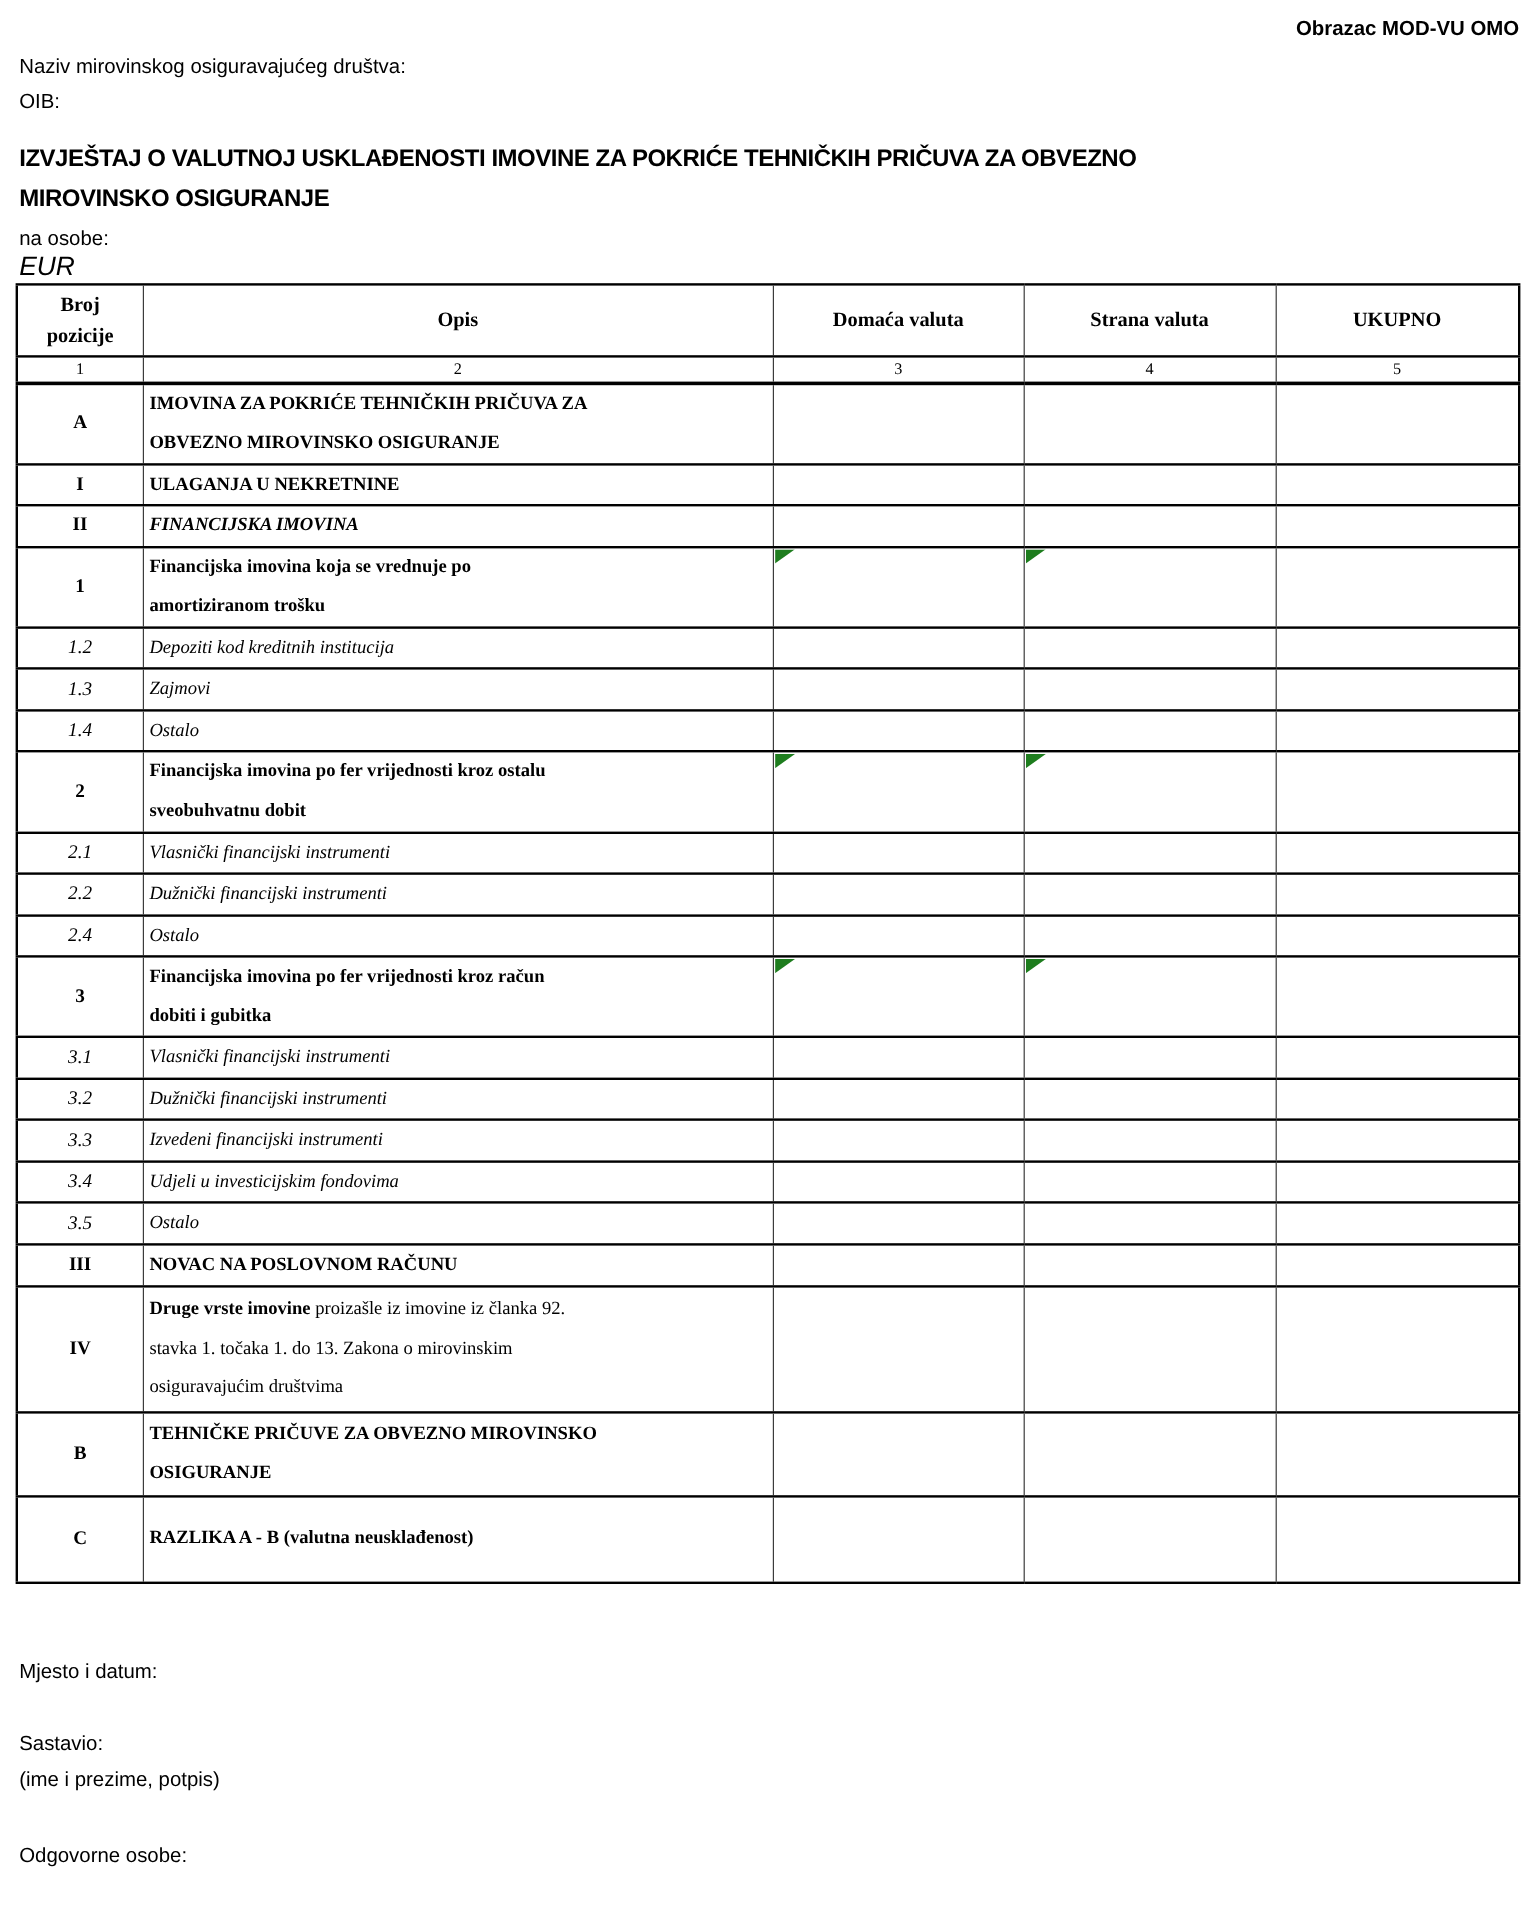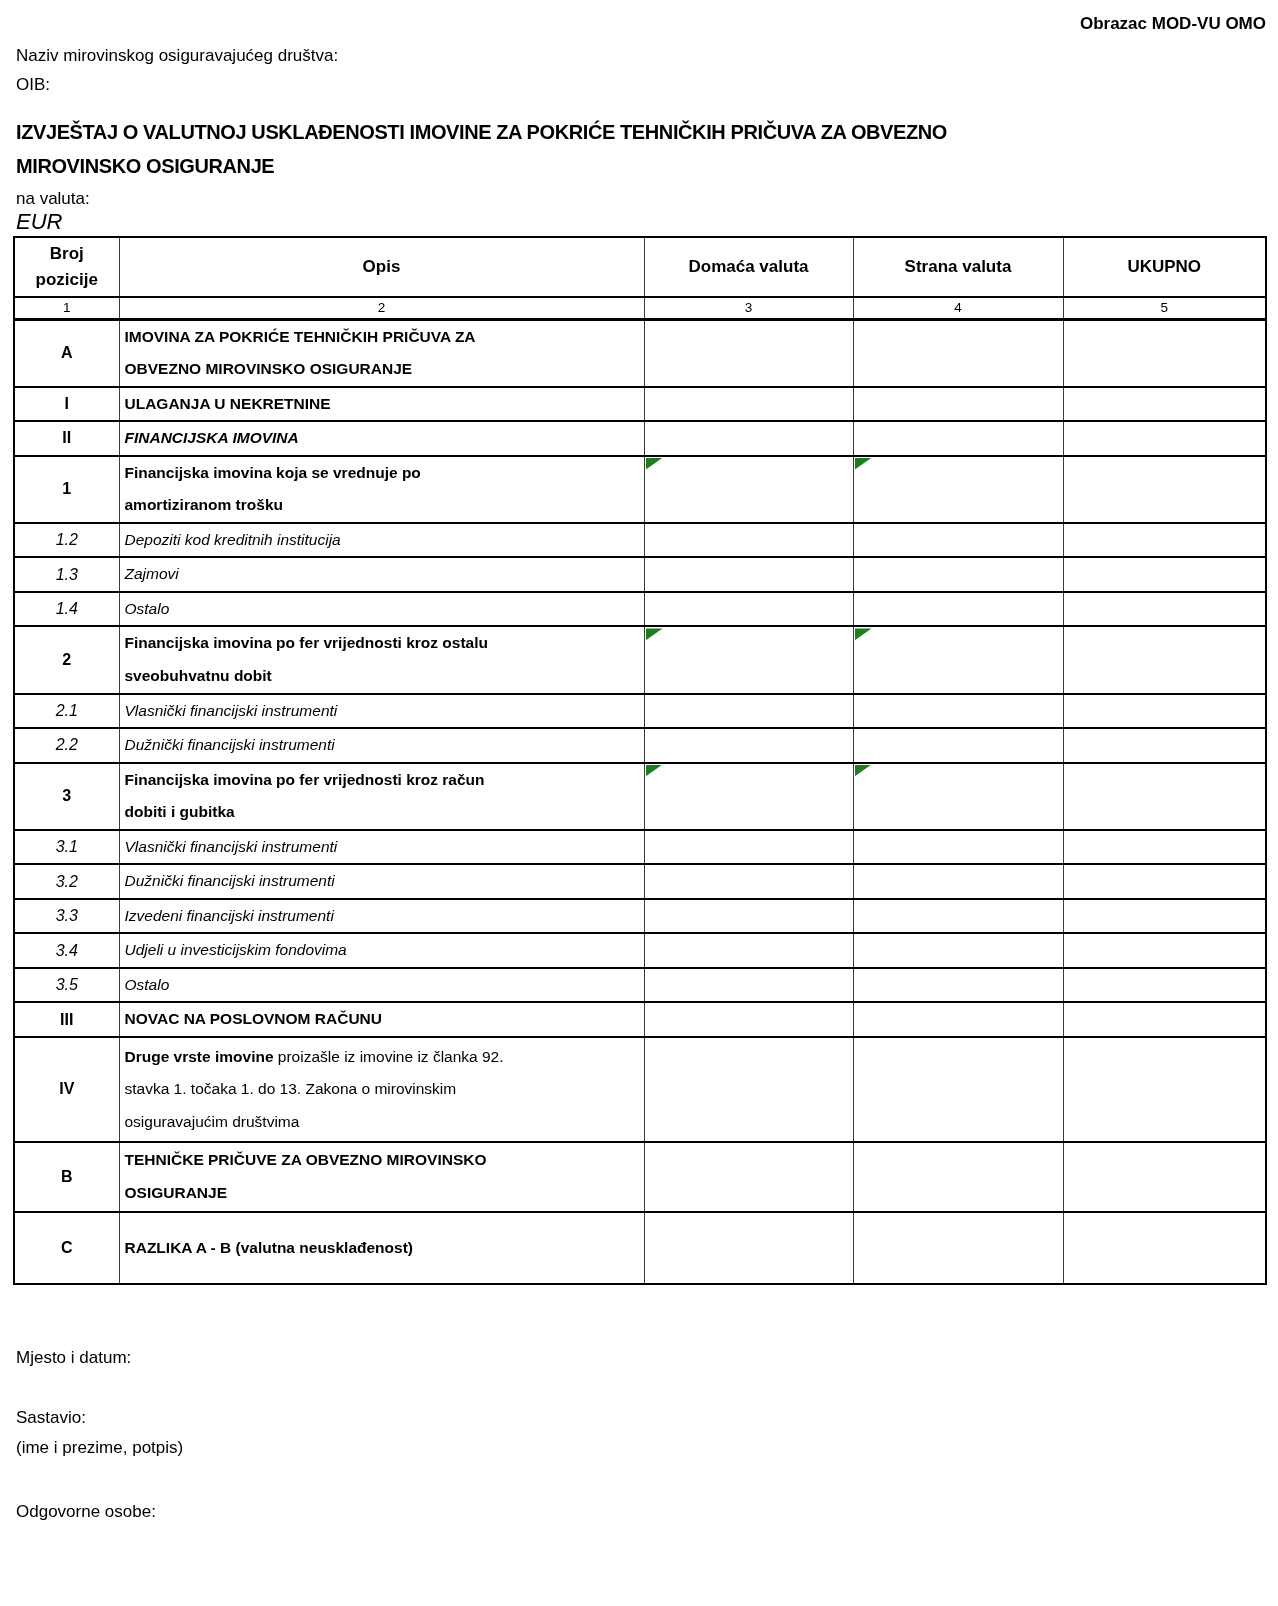--- a/index.html
+++ b/index.html
@@ -40,20 +40,21 @@
     line-height: 20px;
     margin: 2px 0 4px 0;
   }
 
   table.main {
     border-collapse: collapse;
     table-layout: fixed;
     width: 1252px;
     margin-left: -3px;
     border: 2.5px solid #000;
+    font-family: Liberation Serif, serif;
   }
   th, td {
     border-top: 2px solid #000;
     border-bottom: 2px solid #000;
     border-left: 1.5px solid #3c3c3c;
     border-right: 1.5px solid #3c3c3c;
     padding: 0;
     overflow: hidden;
   }
   thead th {
@@ -120,21 +121,21 @@
 
   <div class="line oib-line">
     <span>OIB:</span>
     <span class="blank-field"></span>
   </div>
 
   <div class="title">IZVJEŠTAJ O VALUTNOJ USKLAĐENOSTI IMOVINE ZA POKRIĆE TEHNIČKIH PRIČUVA ZA OBVEZNO
 MIROVINSKO OSIGURANJE</div>
 
   <div class="line date-line">
-    <span>na valuta:</span>
+    <span>na osobe:</span>
     <span class="blank-field"></span>
   </div>
 
   <div class="eur-note">EUR</div>
 
   <table class="main">
     <colgroup>
       <col style="width:105px">
       <col style="width:525px">
       <col style="width:209px">
@@ -233,20 +234,27 @@
     <td class="val"></td>
     <td class="val"></td>
   </tr>
         <tr style="height: 32px;">
     <td class="pos pos-italic">2.2</td>
     <td class="opis style-italic"><span class="opis-bold"></span><span class="opis-text">Dužnički financijski instrumenti</span></td>
     <td class="val"></td>
     <td class="val"></td>
     <td class="val"></td>
   </tr>
+        <tr style="height: 32px;">
+    <td class="pos pos-italic">2.4</td>
+    <td class="opis style-italic"><span class="opis-bold"></span><span class="opis-text">Ostalo</span></td>
+    <td class="val"></td>
+    <td class="val"></td>
+    <td class="val"></td>
+  </tr>
         <tr style="height: 66px;">
     <td class="pos pos-bold">3</td>
     <td class="opis style-bold"><span class="opis-bold"></span><span class="opis-text">Financijska imovina po fer vrijednosti kroz račun
 dobiti i gubitka</span></td>
     <td class="val">
             <div class="marker" style="background: rgb(30, 125, 30);"></div>
           </td>
     <td class="val">
             <div class="marker" style="background: rgb(30, 125, 30);"></div>
           </td>

